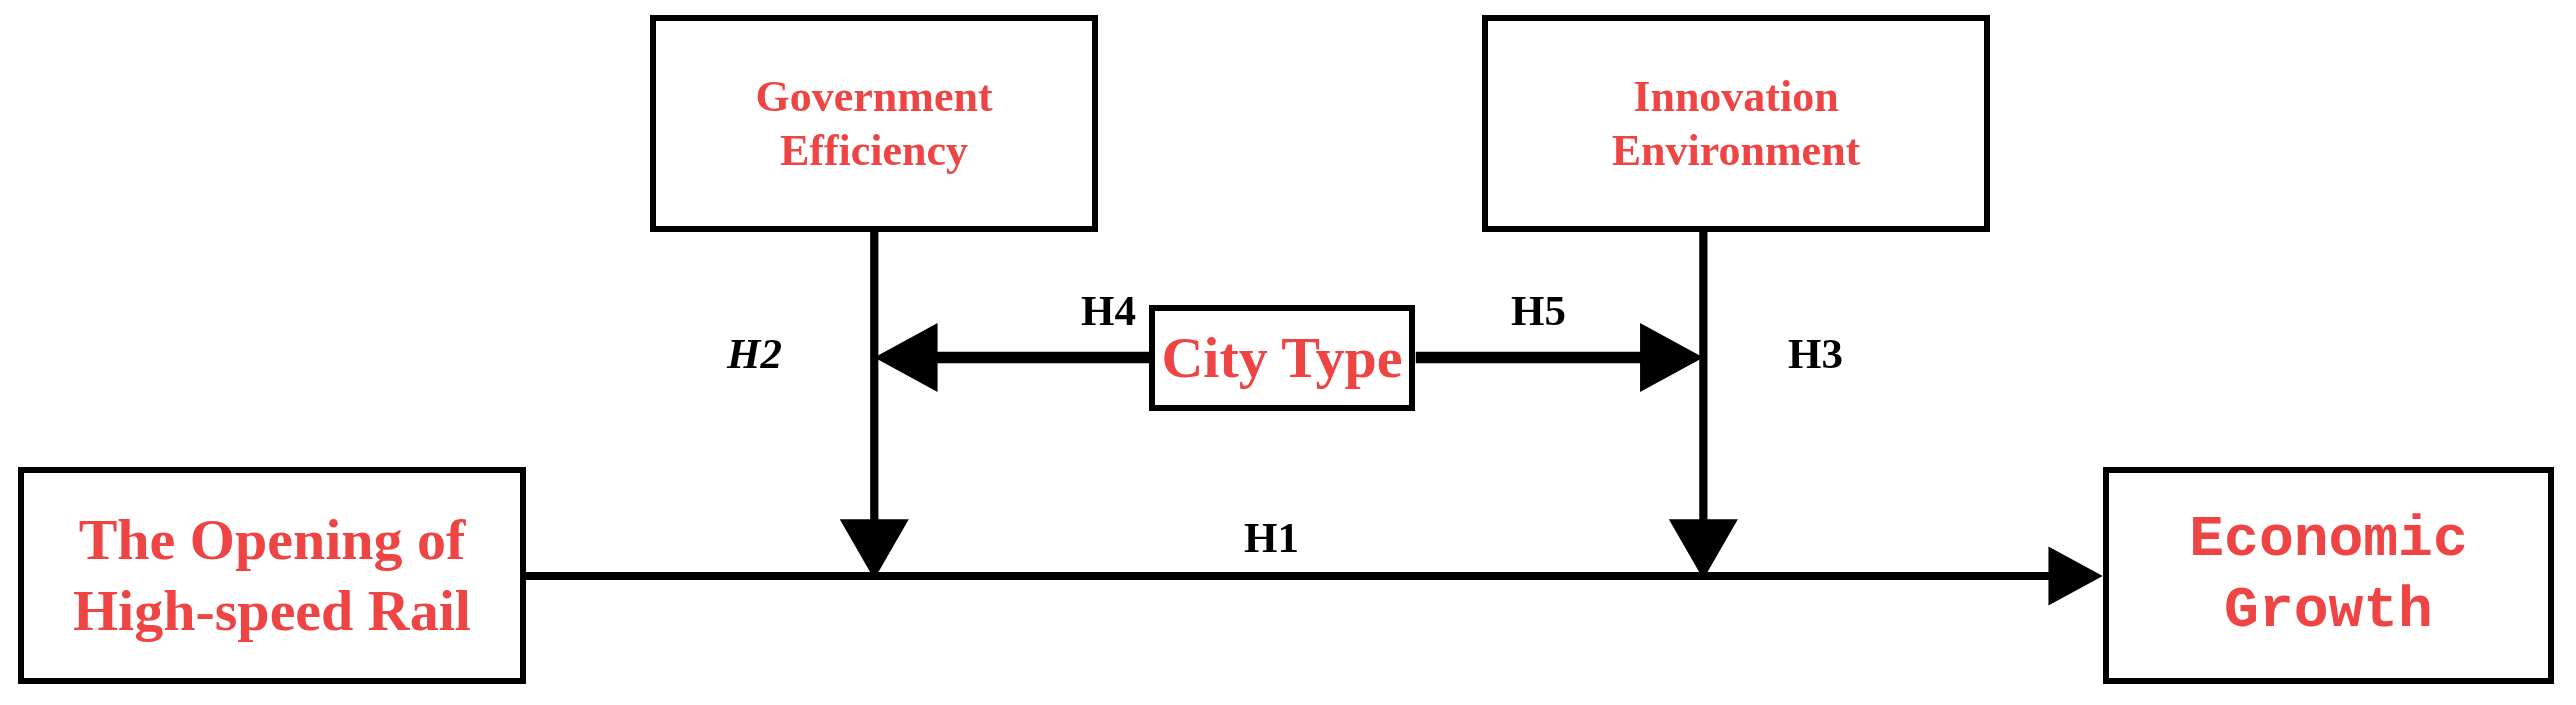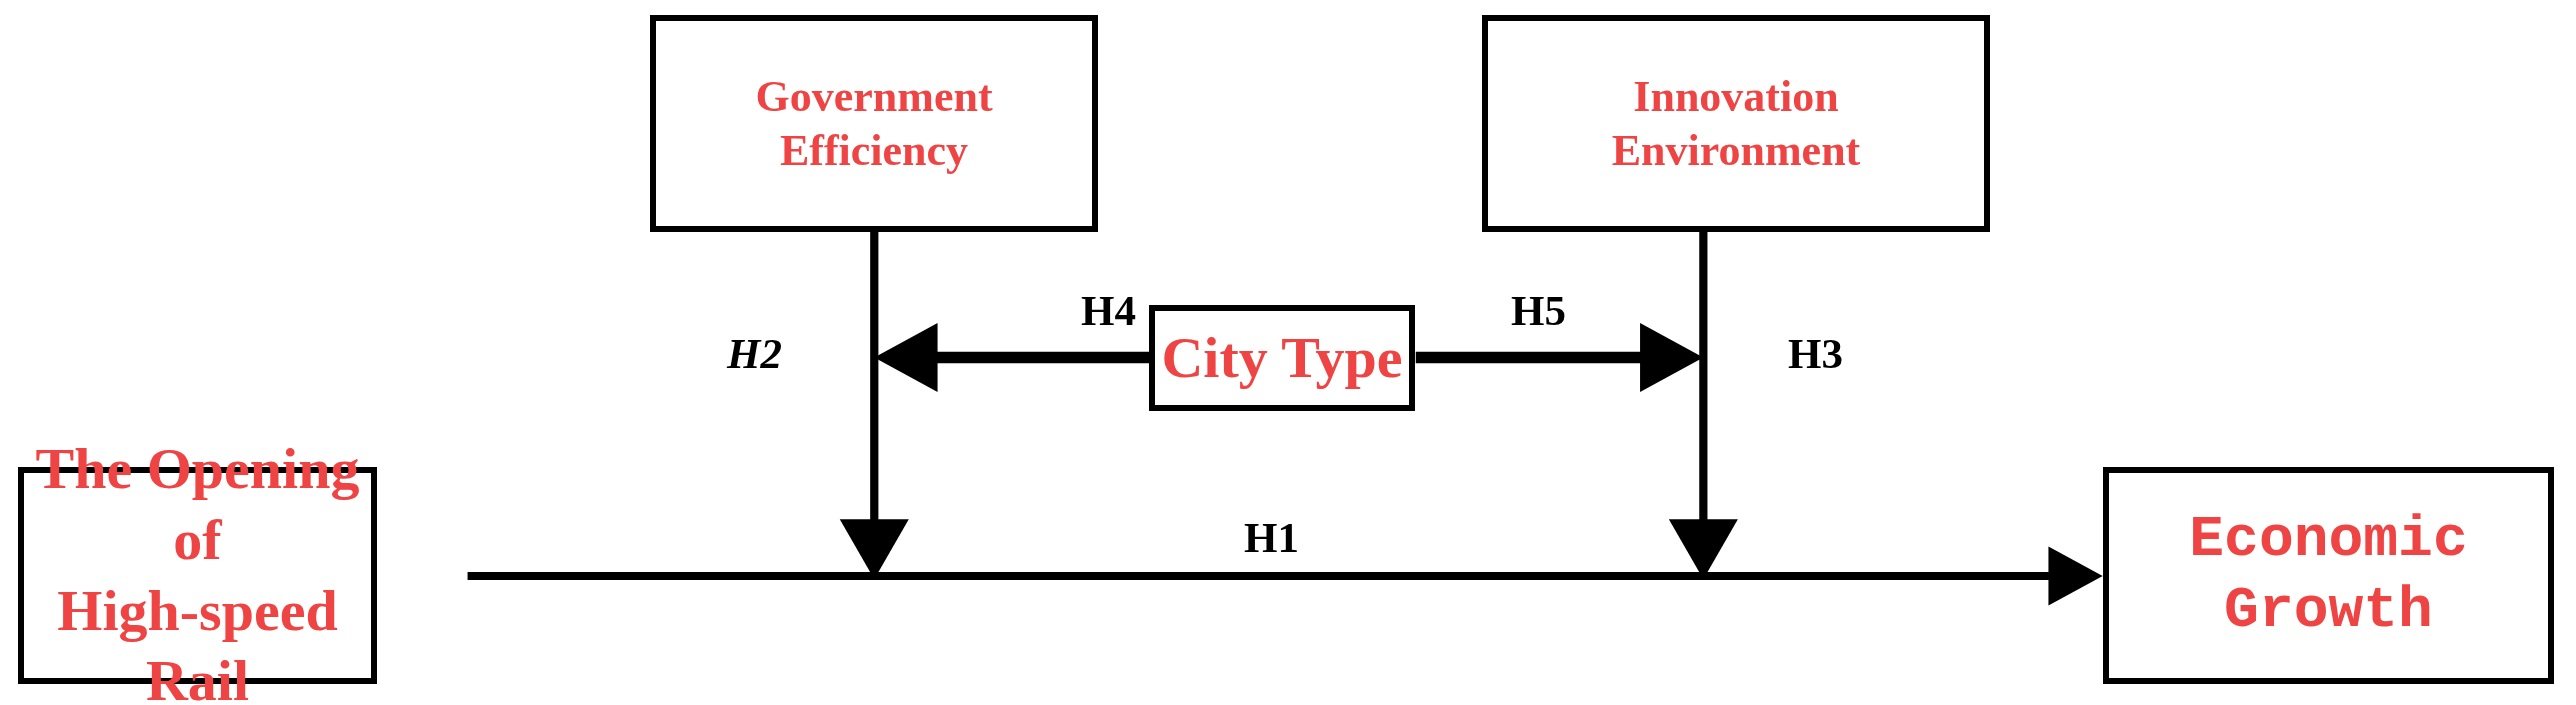--- a/index.html
+++ b/index.html
@@ -45,21 +45,21 @@
   .box-gov {
     left: 650px;  top: 15px;  width: 448px;  height: 217px;
   }
   .box-inn {
     left: 1482px; top: 15px;  width: 508px;  height: 217px;
   }
   .box-city {
     left: 1149px; top: 305px; width: 266px; height: 106px;
   }
   .box-hsr {
-    left: 18px;   top: 467px; width: 359px; height: 217px; align-items: center;
+    left: 18px;   top: 467px; width: 508px; height: 217px; align-items: center;
   }
   .box-eco {
     left: 2103px; top: 467px; width: 451px; height: 217px; font-family: Liberation Mono, monospace;
   }
   .node-label.size-lg { font-size: 44px; }
   .node-label.size-md { font-size: 58px; }
   .edge-label {
     position: absolute;
     font-weight: bold;
     font-size: 43px;

